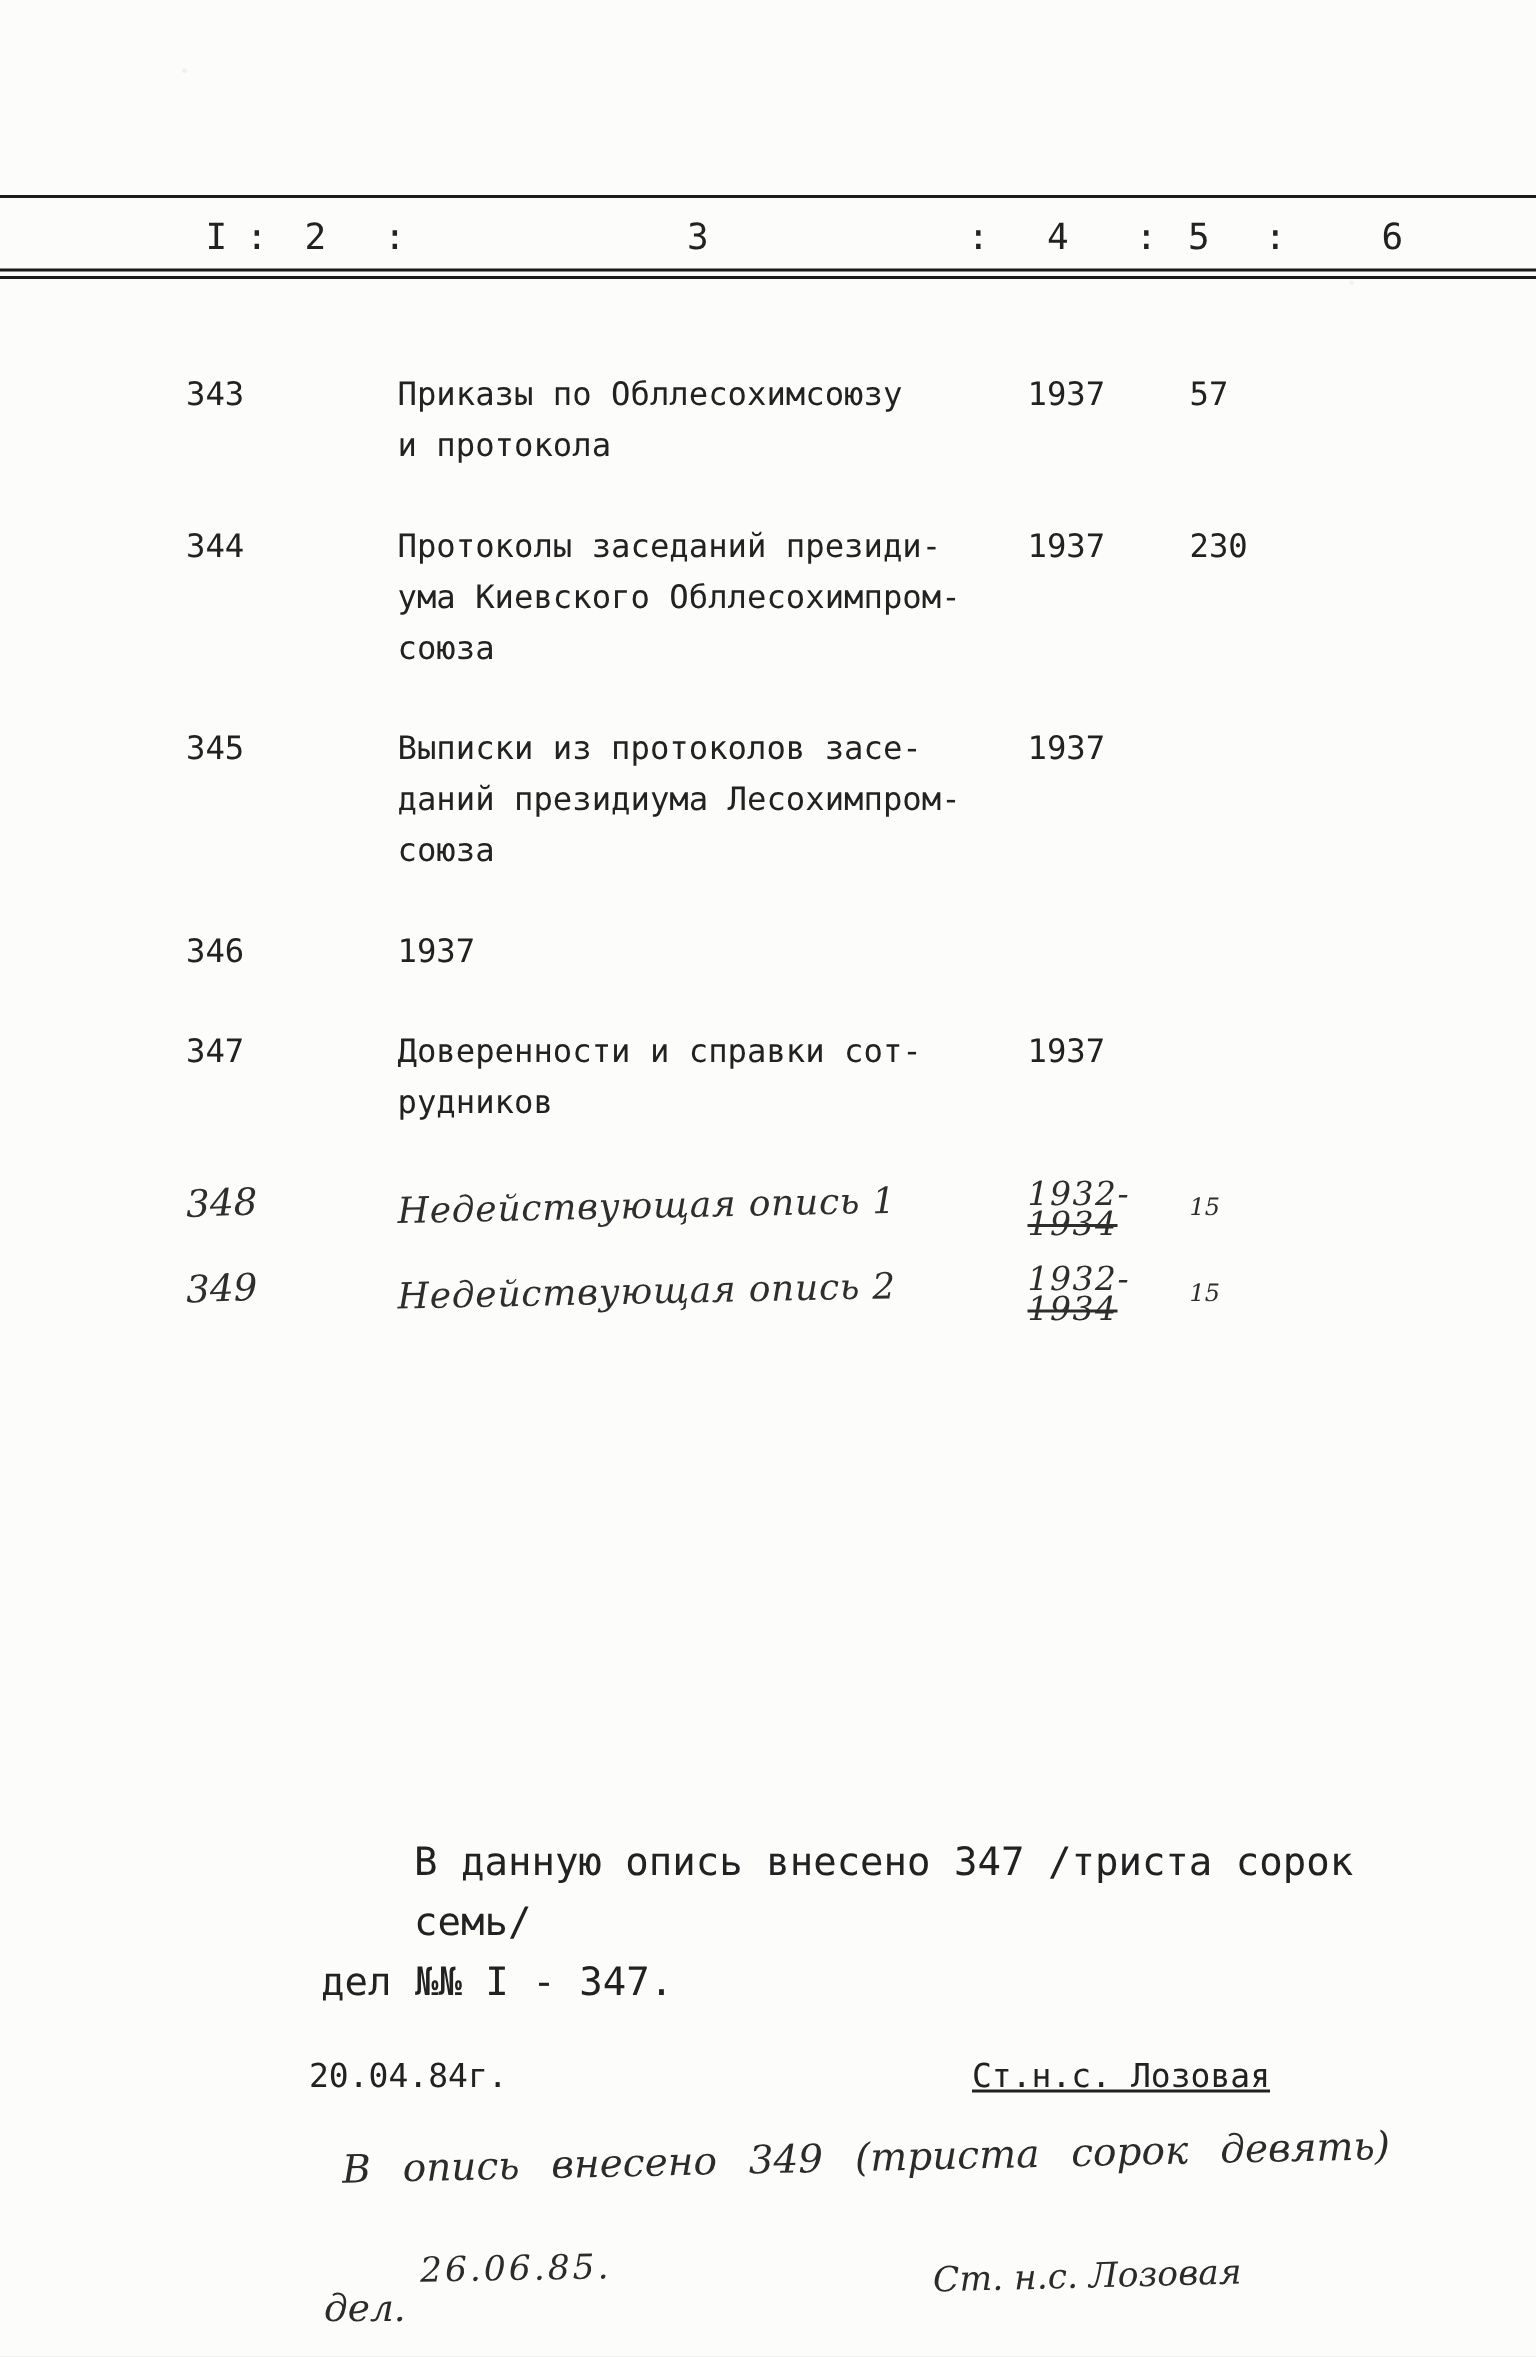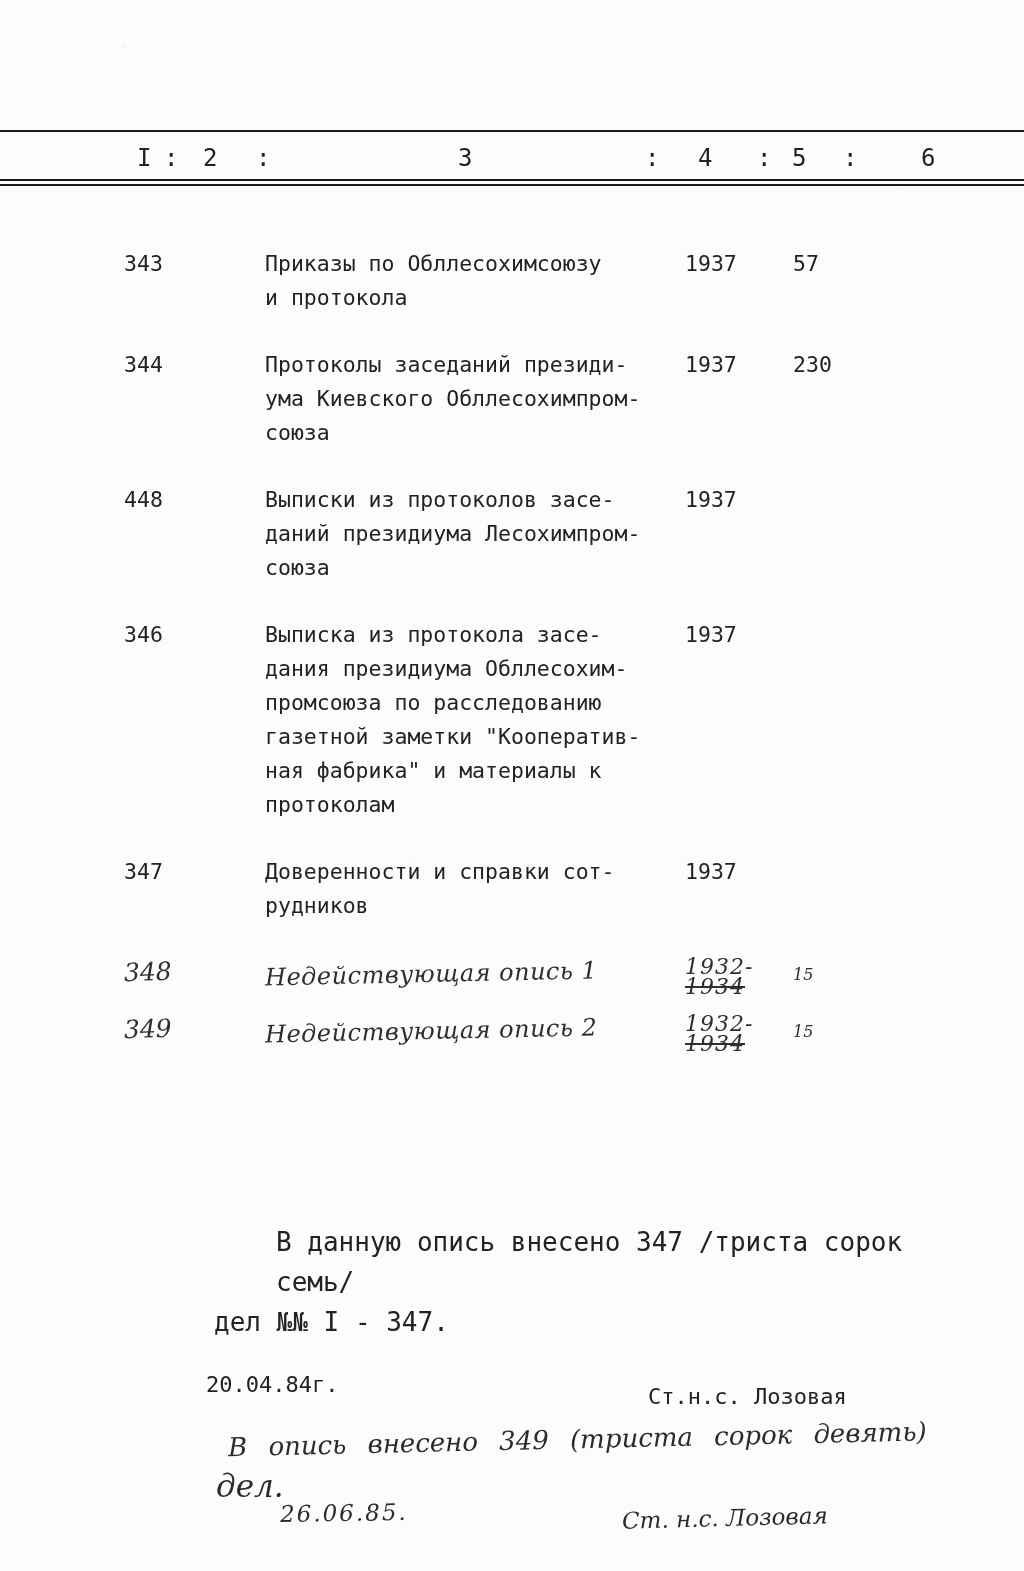--- a/index.html
+++ b/index.html
@@ -56,26 +56,26 @@
   .row.handwritten .pages{font-size:16px;padding-top:2px;}
   .struck{text-decoration:line-through;}
 
   
   .summary{position:absolute;top:1222px;left:214px;font-size:26px;line-height:40px;width:760px;}
   .sline-0{padding-left:62px;}
 
   
   .dateline{position:absolute;top:1372px;left:0;width:100%;font-size:22px;height:34px;}
   .date{position:absolute;left:206px;top:0;}
-  .signer{position:absolute;left:648px;top:12px;}
+  .signer{position:absolute;left:648px;top:0;text-decoration:underline;}
 
   
   .hand{font-family:"DejaVu Serif", serif;font-style:italic;color:#2b2b2b;}
   .hand-note{position:absolute;top:1424px;left:228px;font-size:26px;word-spacing:13px;width:720px;transform:rotate(-1.3deg);}
-  .hand-note2{position:absolute;top:1468px;left:216px;font-size:31px;}
+  .hand-note2{position:absolute;top:1524px;left:216px;font-size:25px;}
   .hand-date{position:absolute;top:1500px;left:280px;font-size:23px;letter-spacing:2px;transform:rotate(-1deg);}
   .hand-sig{position:absolute;top:1505px;left:622px;font-size:23px;transform:rotate(-1.5deg);}
 </style>
 </head>
 <body>
 
 <div class="page">
 
   <div class="rule-top"></div>
   <div class="header-cells" id="header-cells">
@@ -111,41 +111,33 @@
           <div>Протоколы заседаний президи-</div>
           <div>ума Киевского Обллесохимпром-</div>
           <div>союза</div>
         </div>
         <div class="col year">
           <div>1937</div>
         </div>
         <div class="col pages">230</div>
       </div>
       <div class="row typed">
-        <div class="col num">448</div>
+        <div class="col num">345</div>
         <div class="col title">
           <div>Выписки из протоколов засе-</div>
           <div>даний президиума Лесохимпром-</div>
           <div>союза</div>
         </div>
         <div class="col year">
           <div>1937</div>
         </div>
         <div class="col pages"></div>
       </div>
       <div class="row typed">
         <div class="col num">346</div>
-        <div class="col title">
-          <div>Выписка из протокола засе-</div>
-          <div>дания президиума Обллесохим-</div>
-          <div>промсоюза по расследованию</div>
-          <div>газетной заметки "Кооператив-</div>
-          <div>ная фабрика" и материалы к</div>
-          <div>протоколам</div>
-        </div>
         <div class="col year">
           <div>1937</div>
         </div>
         <div class="col pages"></div>
       </div>
       <div class="row typed">
         <div class="col num">347</div>
         <div class="col title">
           <div>Доверенности и справки сот-</div>
           <div>рудников</div>

